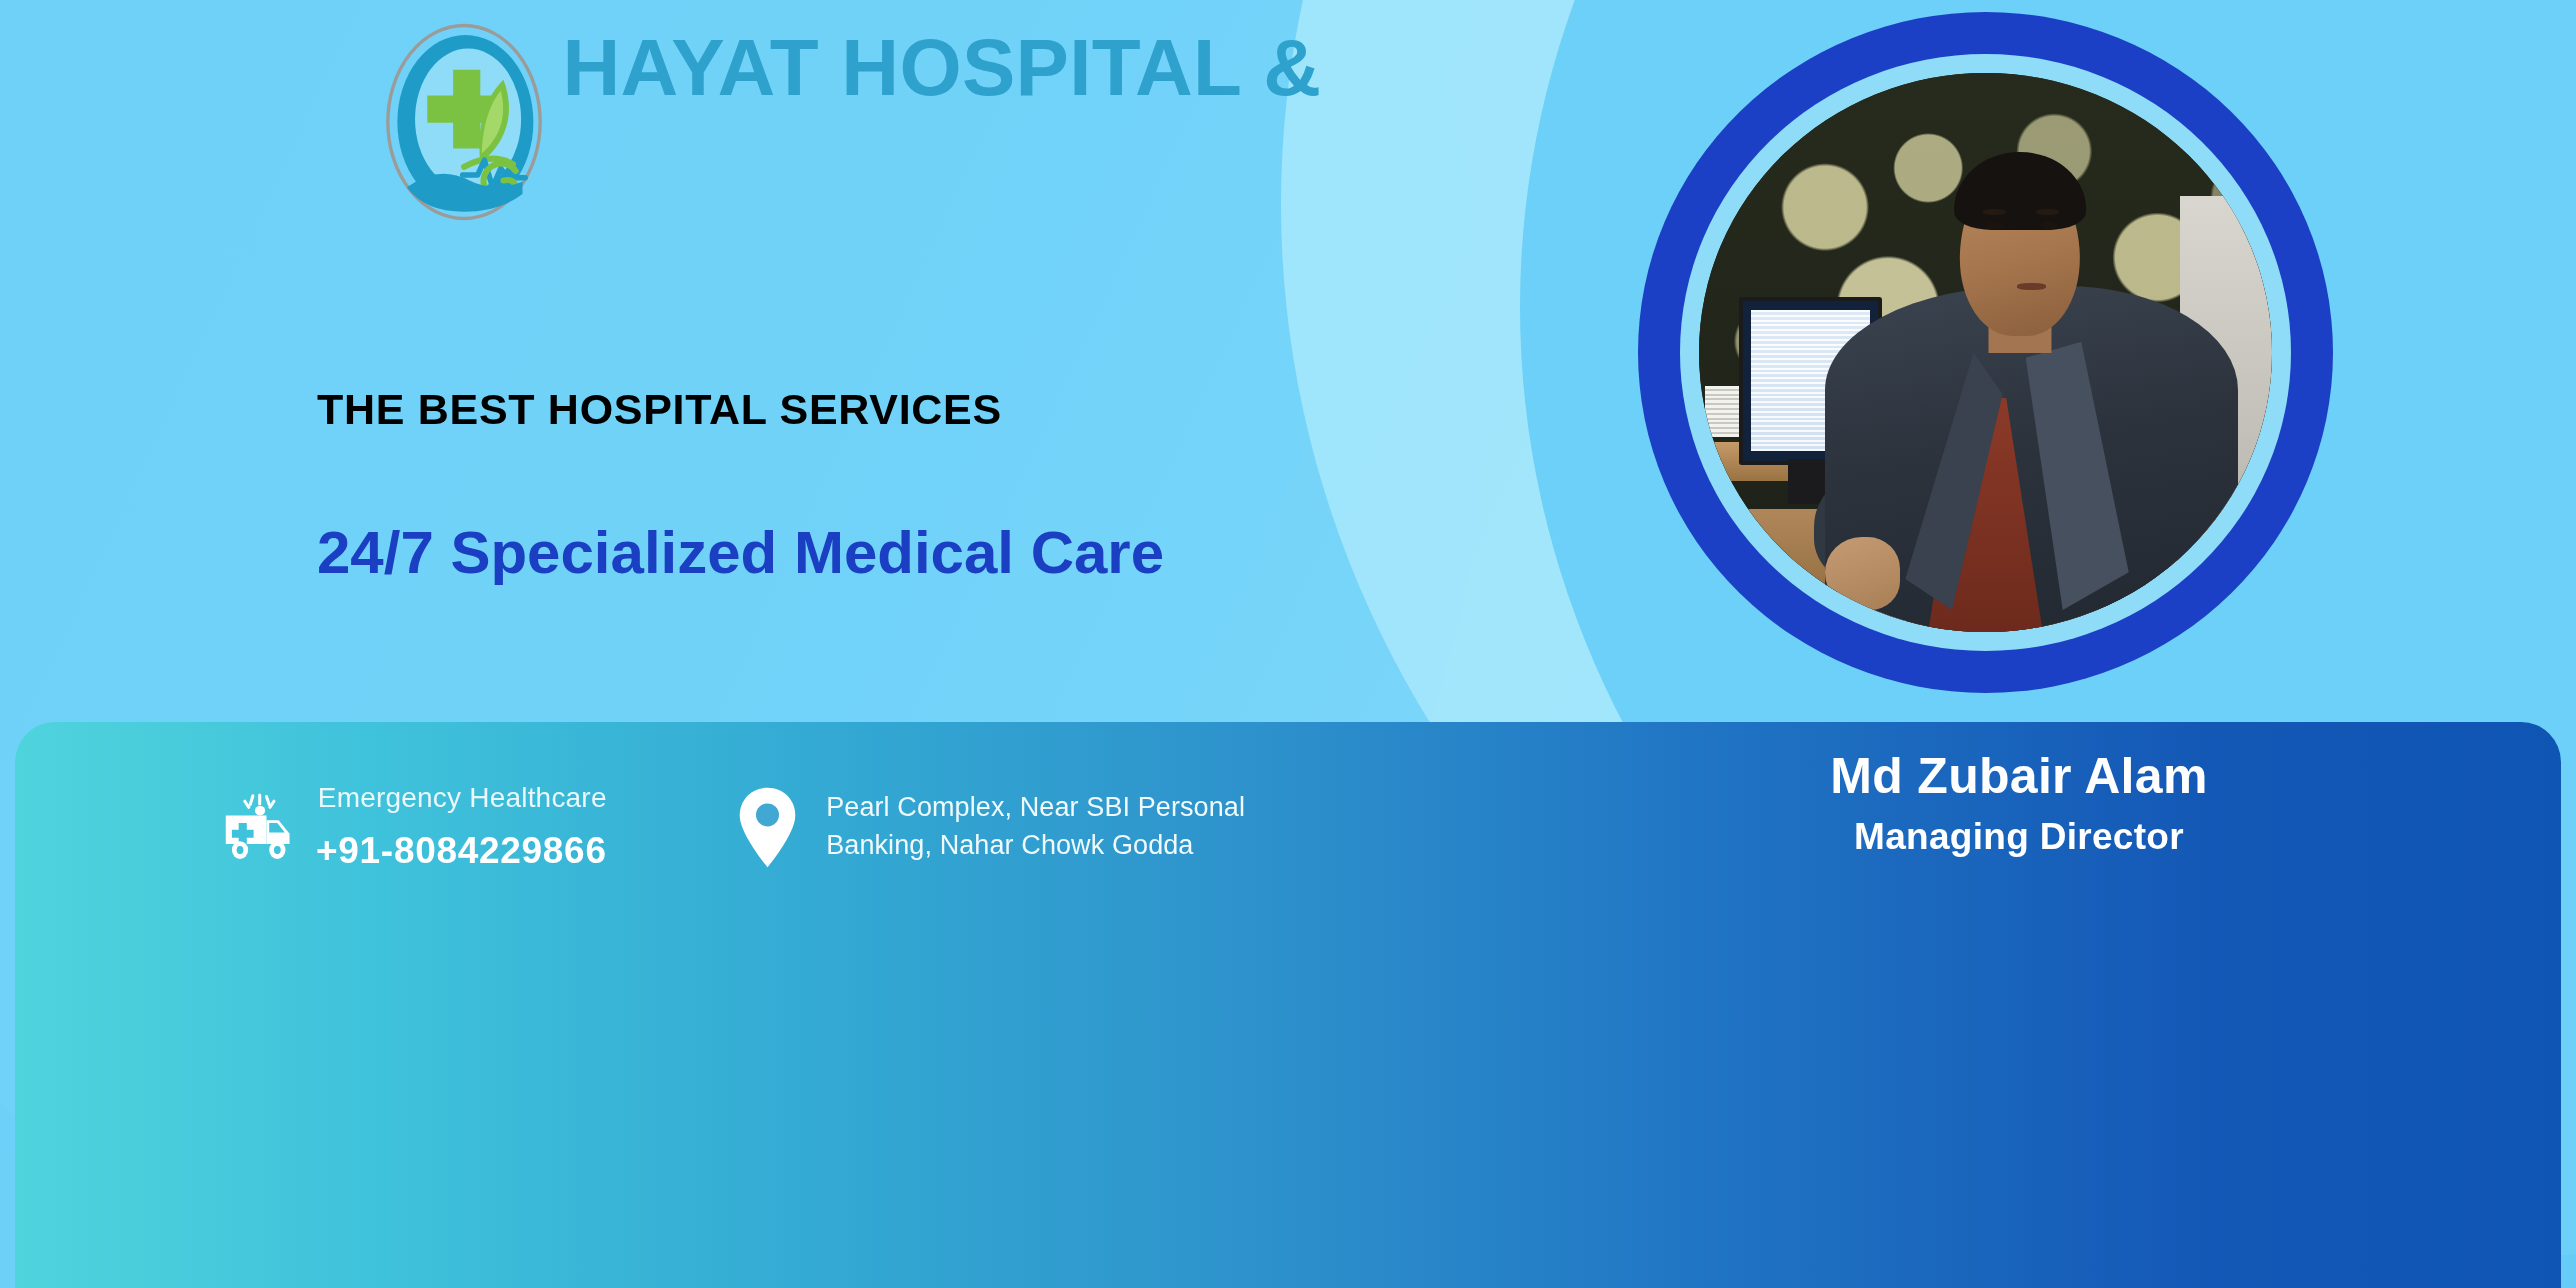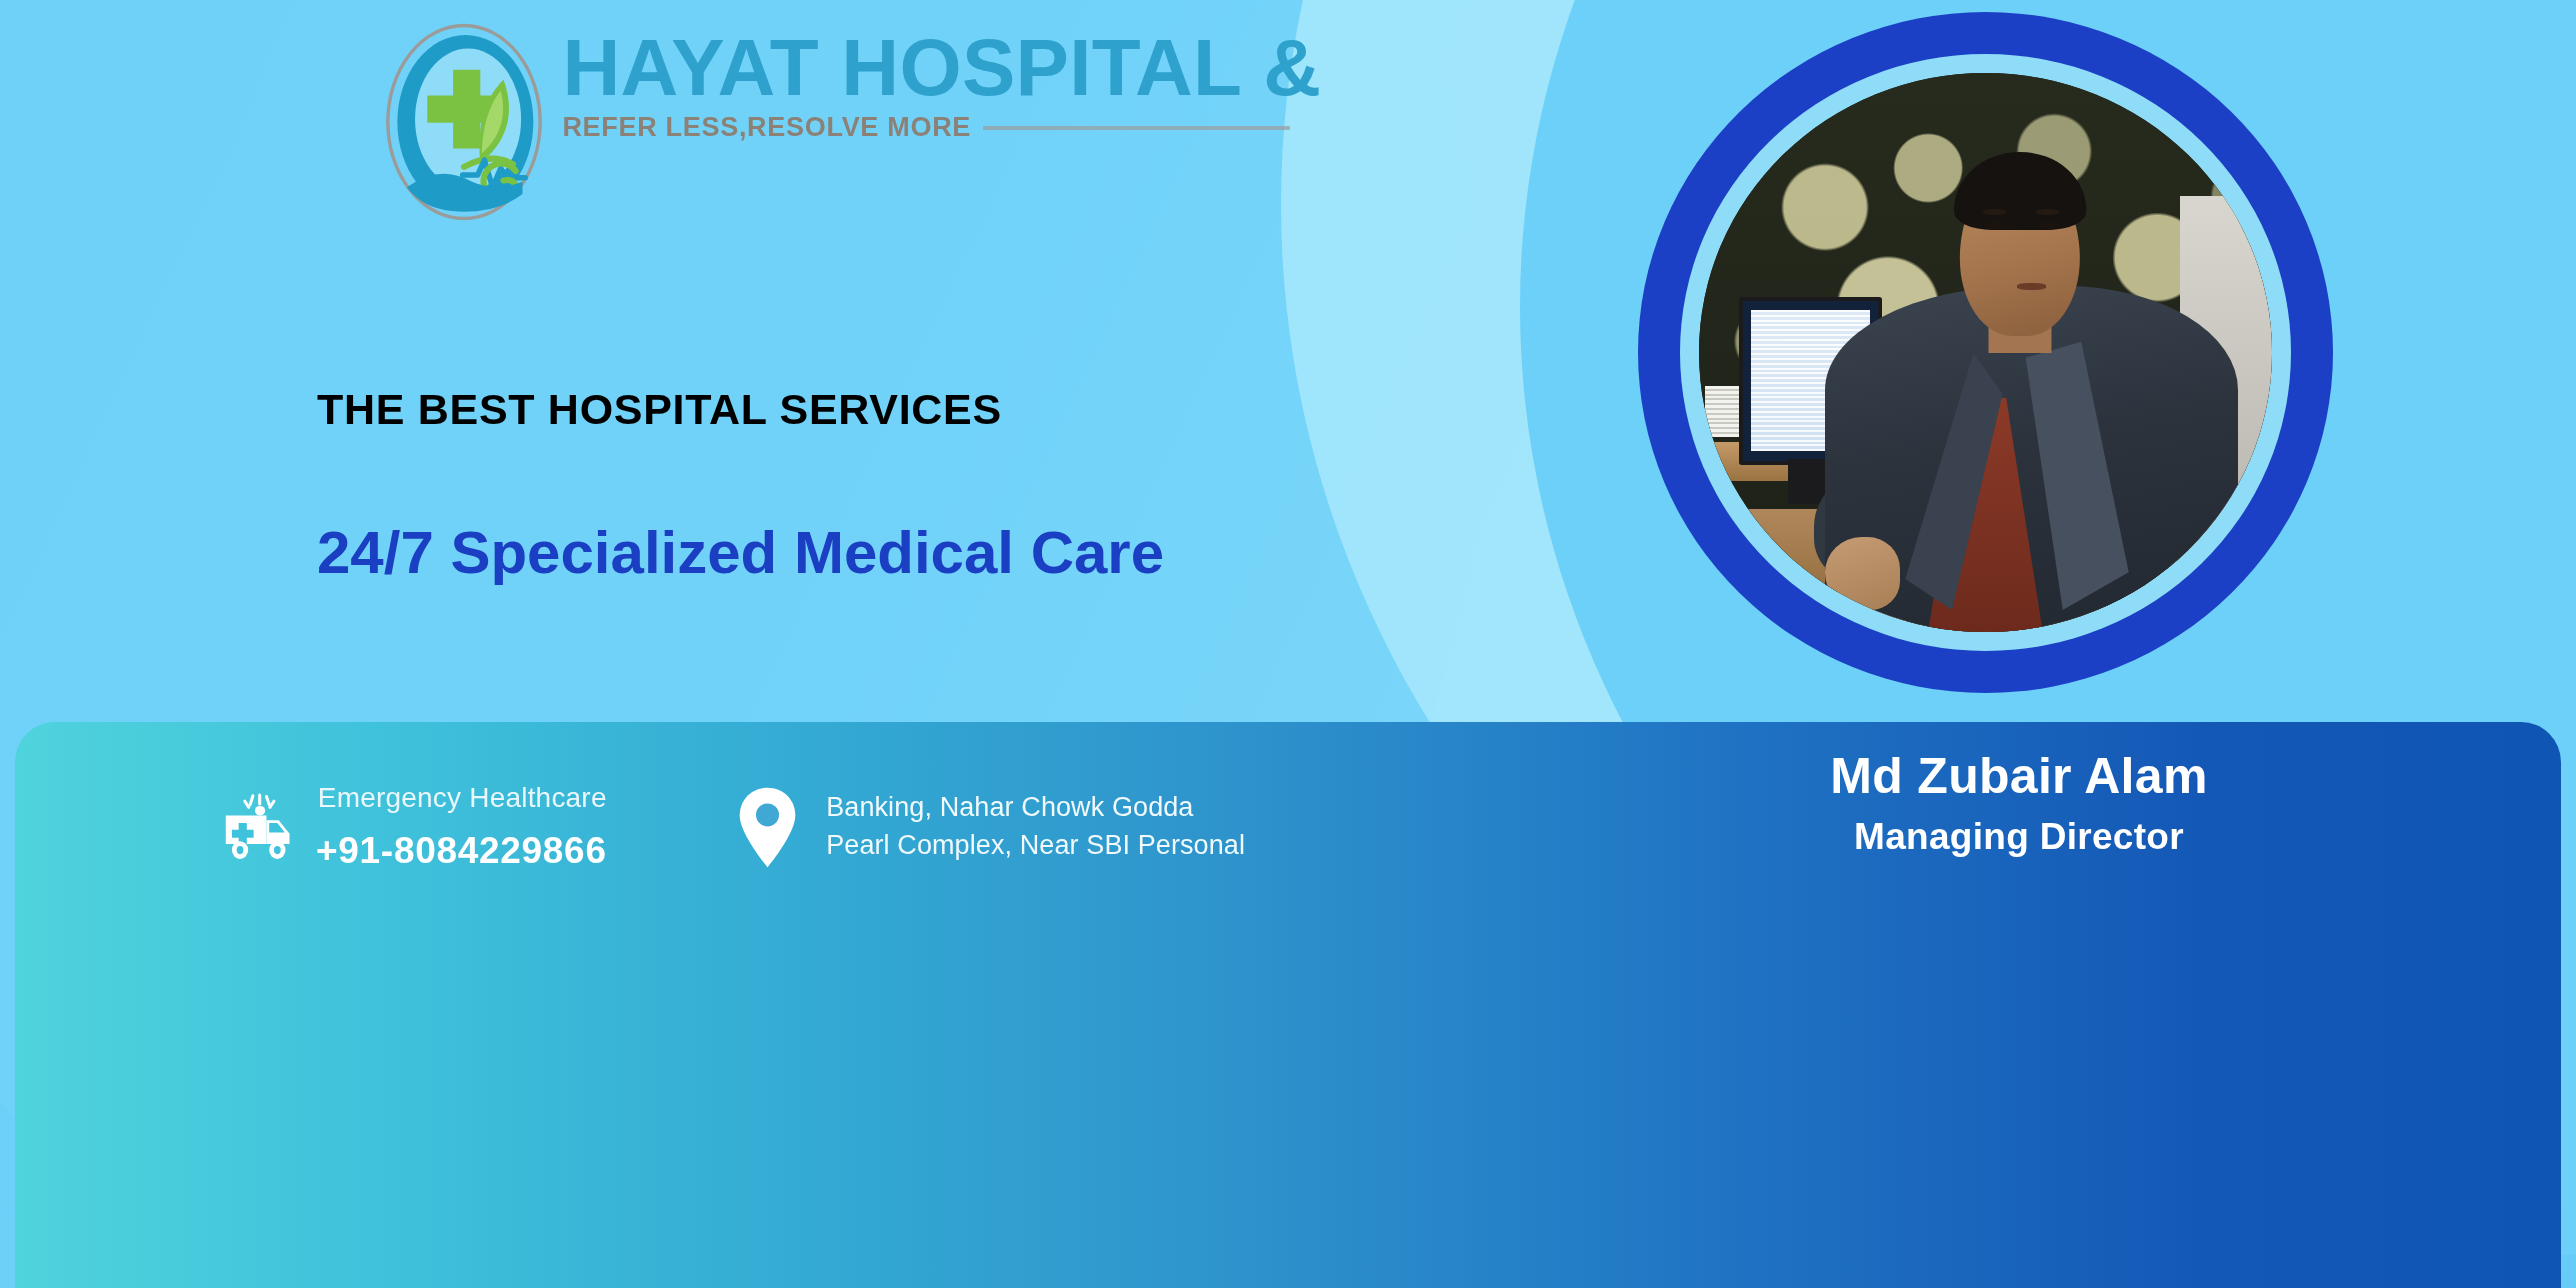--- a/index.html
+++ b/index.html
@@ -305,24 +305,20 @@
       <path d="M174 104 c10 38 -2 70 -28 92 c2 -44 12 -72 28 -92 z" fill="#A4D96A"></path>
       <path d="M120 216 q40 -22 72 -4" fill="none" stroke="#7CC242" stroke-width="9" stroke-linecap="round"></path>
       <path d="M118 228 h22 l10 -22 l12 40 l12 -28 l10 14 h26" fill="none" stroke="#1E9BC6" stroke-width="8" stroke-linejoin="round" stroke-linecap="round"></path>
       <path d="M196 222 a26 26 0 1 0 -6 36 c12 -10 6 -26 -12 -22" fill="none" stroke="#7CC242" stroke-width="9" stroke-linecap="round"></path>
       <path d="M36 246 q46 -34 92 -10 q36 18 78 2 l0 18 q-34 26 -86 26 q-58 0 -84 -36 z" fill="#1E9BC6"></path>
     </svg>
   </div>
 
   <div class="logo-wordmark">
     <div class="logo-line">HAYAT HOSPITAL &amp;</div>
-    <div class="logo-tagline-row">
-      <div class="logo-tagline">REFER LESS,RESOLVE MORE</div>
-      <div class="logo-rule"></div>
-    </div>
   </div>
 </div>
 
 <div class="headline">THE BEST HOSPITAL SERVICES</div>
 <div class="subheadline">24/7 Specialized Medical Care</div>
 
 <div class="portrait-wrap">
   <div class="portrait-ring"></div>
   <div class="portrait-gap"></div>
   <div class="portrait-photo">
@@ -386,22 +382,22 @@
     </div>
 
     <div class="contact-item" style="margin-left:82px;">
       <span class="pin-icon">
         <svg viewBox="0 0 90 125" width="61" height="85">
           <path d="M45 4 C21 4 4 22 4 45 C4 72 45 121 45 121 C45 121 86 72 86 45 C86 22 69 4 45 4 z" fill="#ffffff"></path>
           <circle cx="45" cy="44" r="17" fill="#41A8D4"></circle>
         </svg>
       </span>
       <div class="address-text">
+        <div>Pearl Complex, Near SBI Personal</div>
         <div>Banking, Nahar Chowk Godda</div>
-        <div>Pearl Complex, Near SBI Personal</div>
       </div>
     </div>
 
   </div>
 
   <div class="person-block">
     <div class="person-name">Md Zubair Alam</div>
     <div class="person-role">Managing Director</div>
   </div>
 

